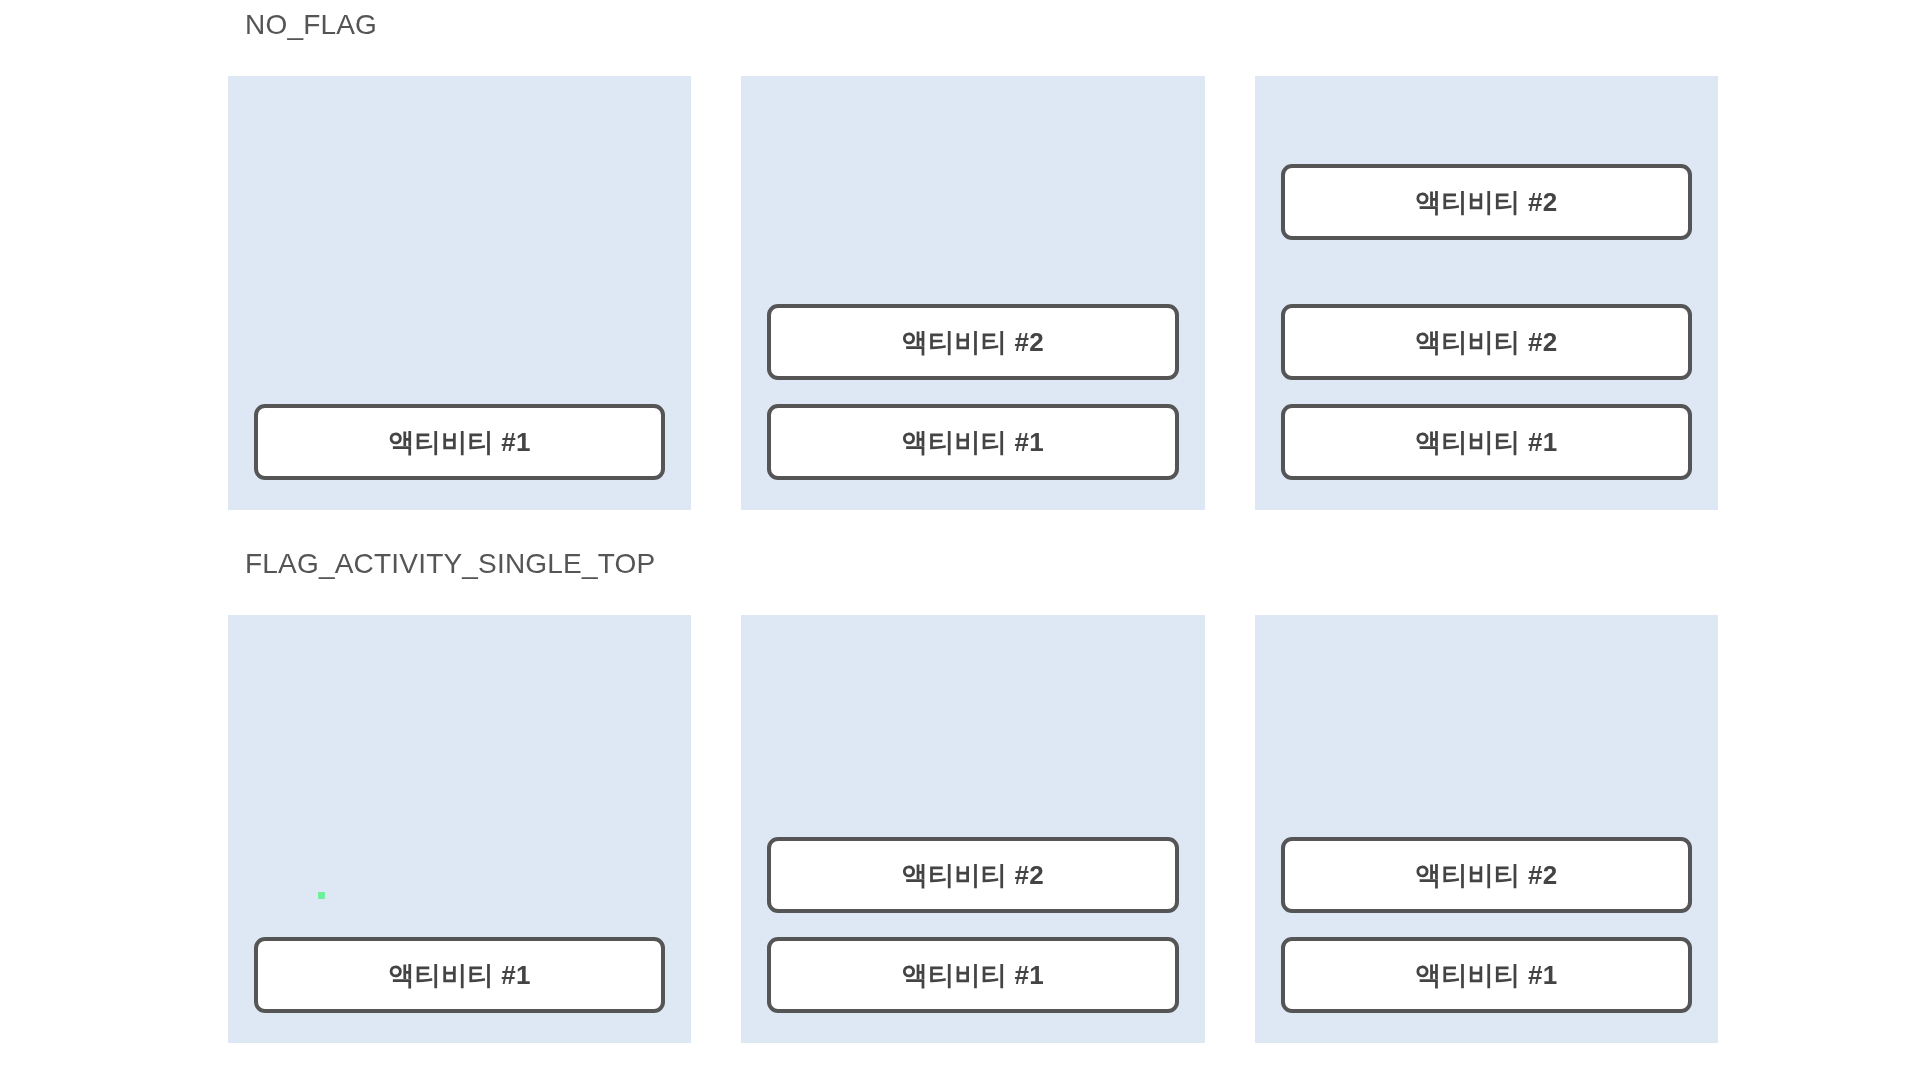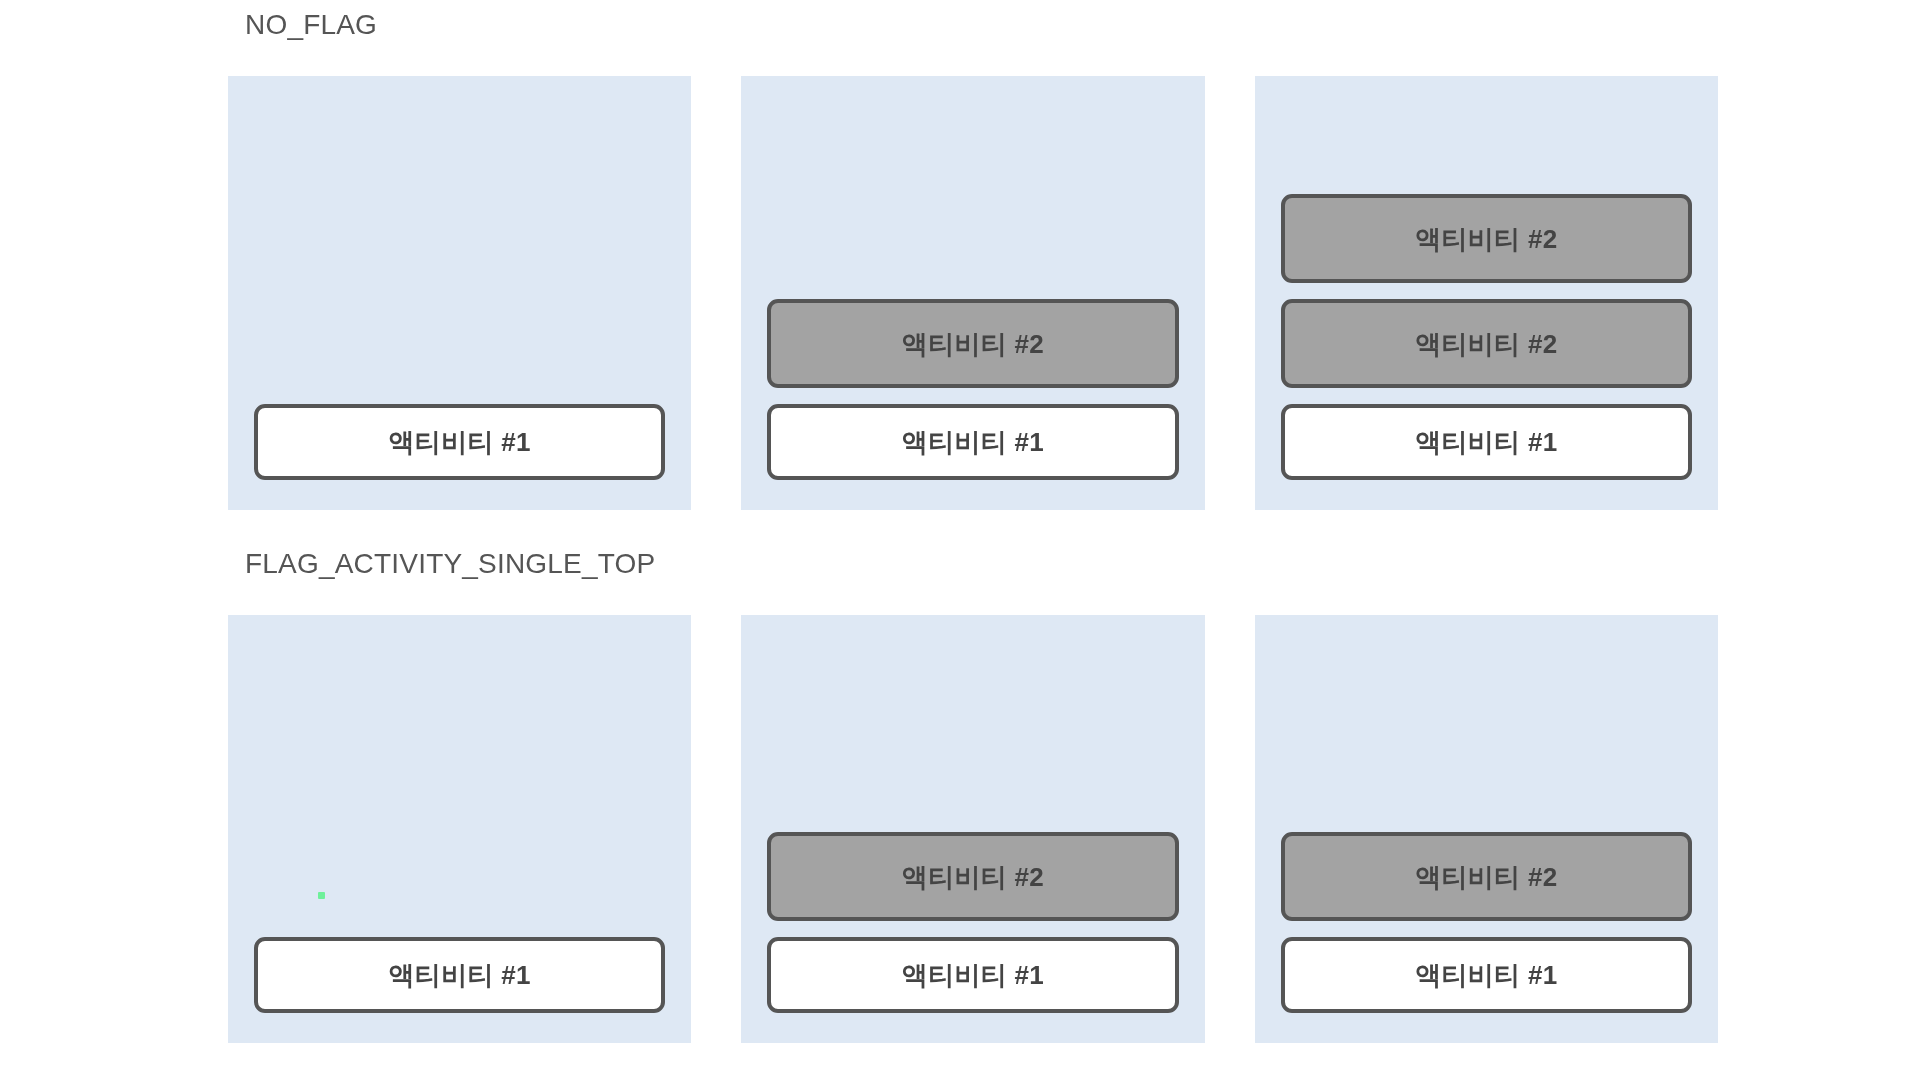--- a/index.html
+++ b/index.html
@@ -85,24 +85,26 @@
     font-size: 26px;
     font-weight: 700;
     color: #444444;
     letter-spacing: 0.3px;
     line-height: 1;
     user-select: none;
   }
   .activity-box.type-primary {
     background: #ffffff;
     height: 76px;
+    margin-top: 8px;
   }
   .activity-box.type-secondary {
-    background: #a3a3a3;
-    height: 89px;
+    background: #ffffff;
+    height: 76px;
+    margin-top: 48px;
   }
 
   .cursor-dot {
     position: absolute;
     width: 7px;
     height: 7px;
     background: #6ef09a;
     border-radius: 1px;
     left: 318px;
     top: 892px;

